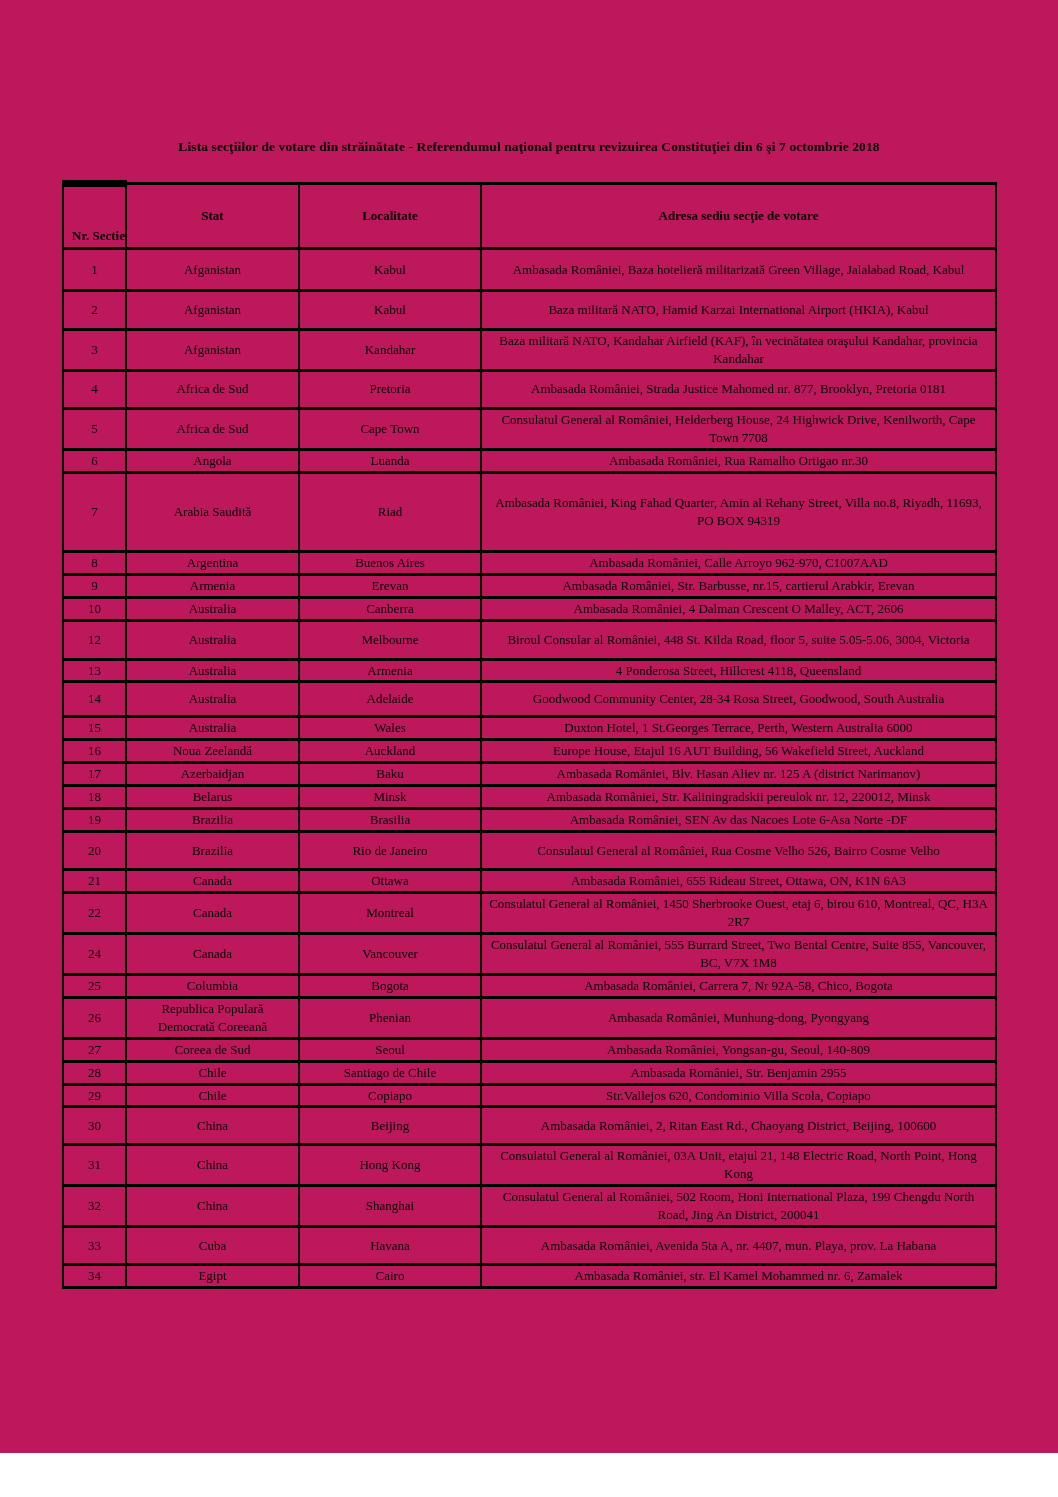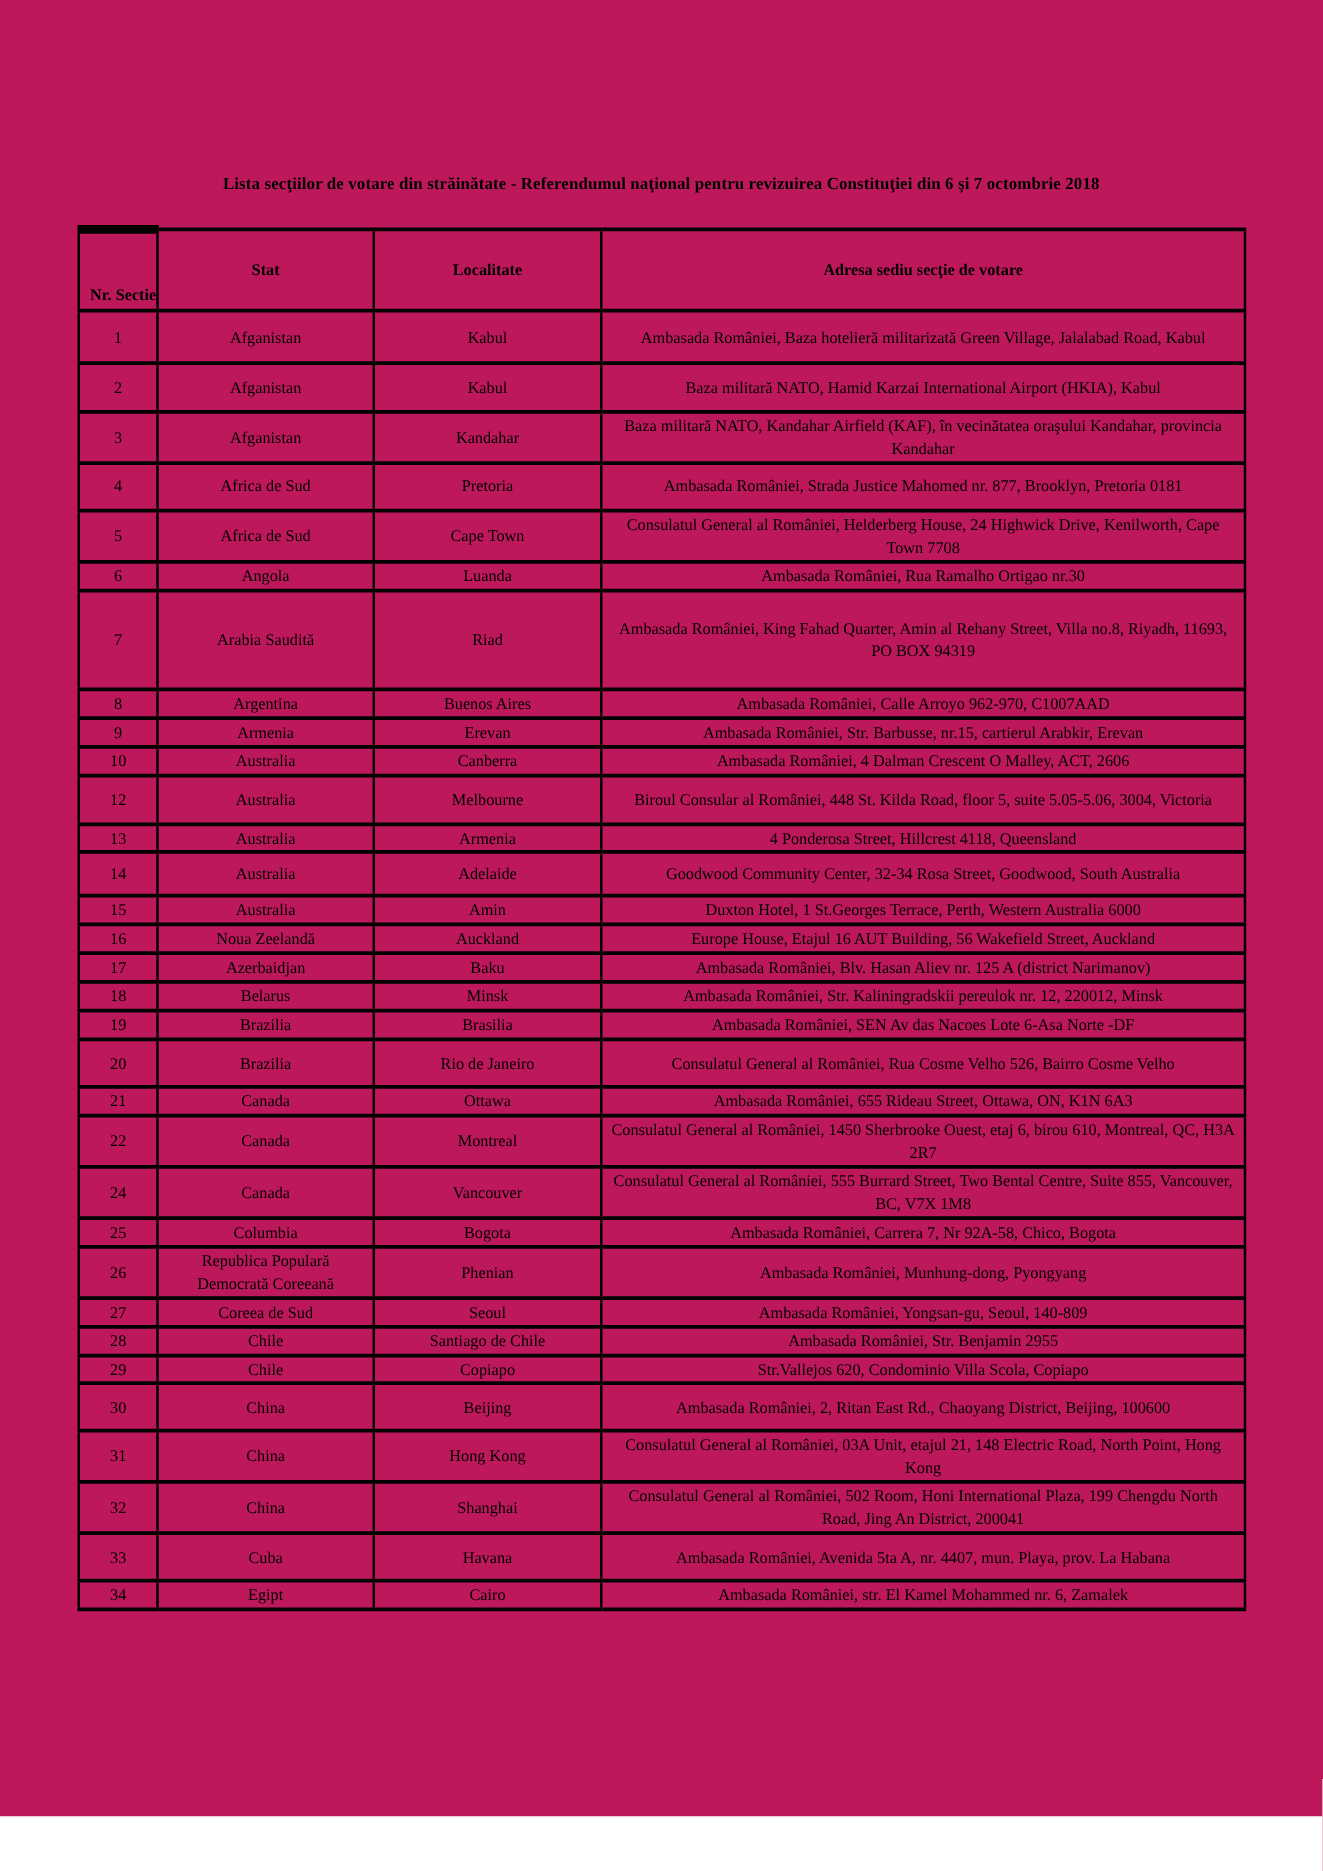--- a/index.html
+++ b/index.html
@@ -130,26 +130,26 @@
         <tr style="height: 19px;">
     <td>13</td>
     <td>Australia</td>
     <td>Armenia</td>
     <td>4 Ponderosa Street, Hillcrest 4118, Queensland</td>
   </tr>
         <tr style="height: 35px;">
     <td>14</td>
     <td>Australia</td>
     <td>Adelaide</td>
-    <td>Goodwood Community Center, 32-34 Rosa Street, Goodwood, South Australia</td>
+    <td>Goodwood Community Center, 28-34 Rosa Street, Goodwood, South Australia</td>
   </tr>
         <tr style="height: 19px;">
     <td>15</td>
     <td>Australia</td>
-    <td>Amin</td>
+    <td>Wales</td>
     <td>Duxton Hotel, 1 St.Georges Terrace, Perth, Western Australia 6000</td>
   </tr>
         <tr style="height: 19px;">
     <td>16</td>
     <td>Noua Zeelandă</td>
     <td>Auckland</td>
     <td>Europe House, Etajul 16 AUT Building, 56 Wakefield Street, Auckland</td>
   </tr>
         <tr style="height: 19px; padding-left: 44px;">
     <td>17</td>

